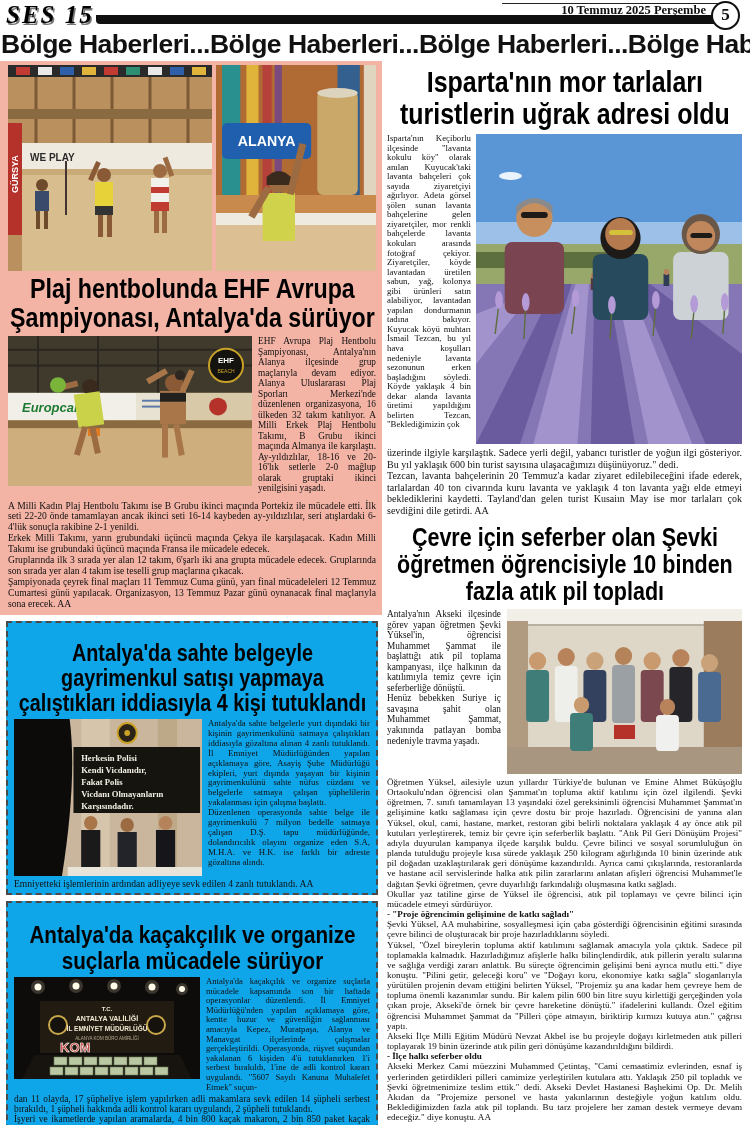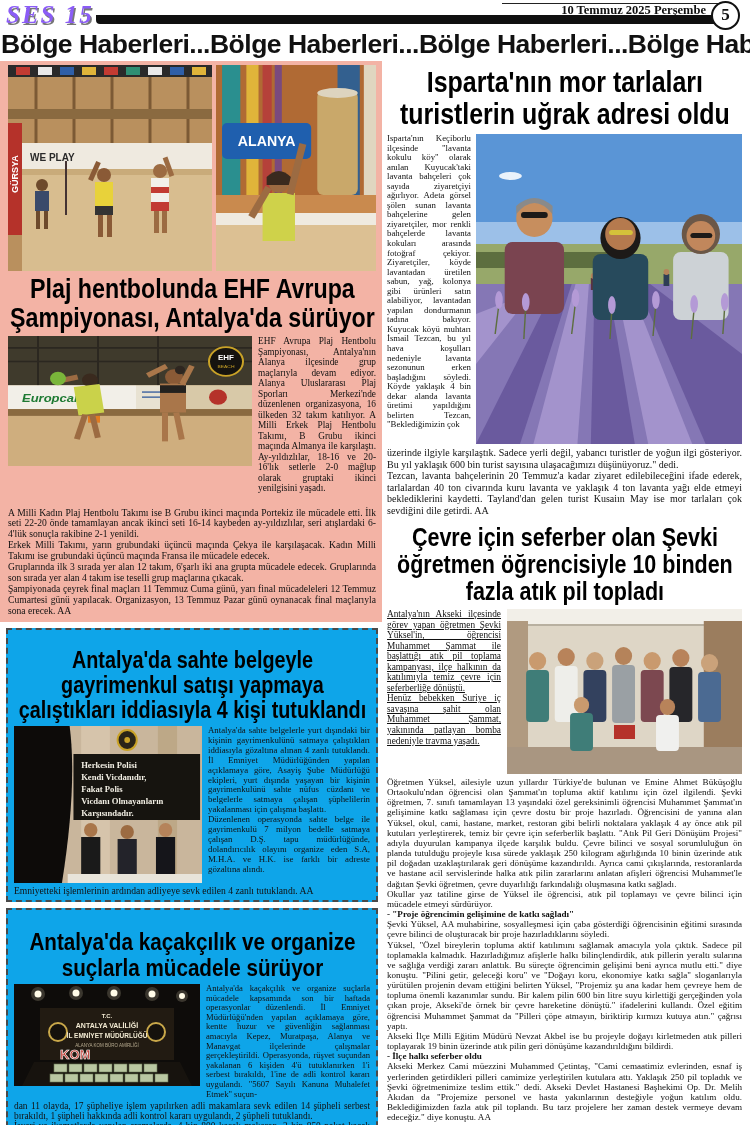--- a/index.html
+++ b/index.html
@@ -1,21 +1,21 @@
 <!DOCTYPE html>
 <html><head>
 <meta charset="utf-8">
 <style>
   html,body{margin:0;padding:0;background:#fff;}
   .page{position:relative;width:750px;height:1125px;background:#fff;overflow:hidden;
         font-family:"Liberation Serif",serif;color:#111;}
   
   .masthead{position:relative;height:28px;}
   .logo{position:absolute;left:6px;top:1px;font-family:"Liberation Serif",serif;
-        font-weight:bold;font-style:italic;font-size:25px;letter-spacing:2px;color:#8b5cf6;
+        font-weight:bold;font-style:italic;font-size:25px;letter-spacing:2px;color:#000000;
         text-shadow:1.5px 1.5px 0 #777;}
   .mast-rule{position:absolute;left:502px;top:3px;width:218px;height:1px;background:#222;}
   .mast-bar{position:absolute;left:96px;right:14px;top:15px;height:9px;background:#101010;border-radius:0 0 0 4px;}
   .mast-date{position:absolute;right:44px;top:3px;font-size:12.5px;font-weight:bold;text-align:center;}
   .page-badge{position:absolute;right:10px;top:1px;width:25px;height:25px;border:2px solid #111;
         border-radius:50%;background:#fff;text-align:center;font-weight:bold;font-size:17px;
         line-height:24px;z-index:2;}
   
   .banner{font-family:"Liberation Sans",sans-serif;font-weight:bold;font-size:26.5px;
         letter-spacing:-.5px;white-space:nowrap;overflow:hidden;height:33px;line-height:33px;padding-left:1px;}
@@ -30,44 +30,44 @@
   .jus{text-align:justify;}
   .bold-sub{font-weight:bold;}
   .ph svg{display:block;width:100%;height:100%;}
   
   .pink{padding:4px 6px 5px 8px;}
   .photos{display:flex;gap:4px;height:206px;}
   .phA{width:204px;flex:none;overflow:hidden;}
   .phB{flex:1;overflow:hidden;text-align:center;}
   .h-hand{font-size:27px;line-height:29px;margin:4px 0 3px -8%;}
   .hand-row{display:flex;gap:6px;margin-top:1px;}
-  .hand-photo{width:244px;height:130px;flex:none;overflow:hidden;}
+  .hand-photo{width:244px;height:150px;flex:none;overflow:hidden;}
   .hand-side{flex:1;font-size:9.3px;line-height:10.5px;}
-  .hand-full{margin-top:14px;font-size:9.6px;line-height:10.9px;}
+  .hand-full{margin-top:7px;font-size:9.6px;line-height:10.9px;}
   
   .box{border:2px dashed #4a4a4a;margin:6px 4px 0 6px;padding:3px 6px 4px 6px;background:#0ea5e9;}
   .h-sahte{font-size:23px;line-height:25px;margin-bottom:3px;}
   .sahte-row{display:flex;gap:6px;}
   .sahte-photo{width:188px;height:157px;flex:none;overflow:hidden;}
   .sahte-side{flex:1;font-size:8.8px;line-height:9.9px;}
   .sahte-tail{font-size:9.6px;line-height:11px;margin-top:2px;}
   .h-kacak{font-size:24px;line-height:26px;margin-bottom:3px;}
   .kacak-row{display:flex;gap:6px;}
   .kacak-photo{width:186px;height:102px;flex:none;overflow:hidden;}
   .kacak-side{flex:1;font-size:8.6px;line-height:9.6px;}
   .kacak-tail{font-size:9.4px;line-height:10.1px;margin-top:2px;}
   
   .h-isp{font-size:29px;line-height:32px;margin-top:5px;margin-bottom:4px;margin-left:-8%;}
   .isp-row{display:flex;gap:5px;}
   .isp-side{width:84px;flex:none;font-size:8.8px;line-height:9.55px;}
   .isp-photo{flex:1;height:310px;overflow:hidden;}
   .isp-tail{font-size:10px;line-height:11.5px;margin-top:3px;}
   .h-sevki{font-size:25px;line-height:27px;margin-top:8px;margin-bottom:4px;margin-left:-8%;}
   .sevki-row{display:flex;gap:6px;}
-  .sevki-side{width:114px;flex:none;font-size:9.3px;line-height:10.55px;text-decoration:underline;}
+  .sevki-side{width:114px;flex:none;font-size:9.3px;line-height:10.55px;}
   .sevki-photo{flex:1;height:165px;overflow:hidden;}
   .sevki-full{font-size:9.1px;line-height:10.15px;margin-top:3px;}
   .sp{margin-bottom:0;}
 </style>
 </head>
 <body>
 
 <div class="page">
 
   <div class="masthead">

